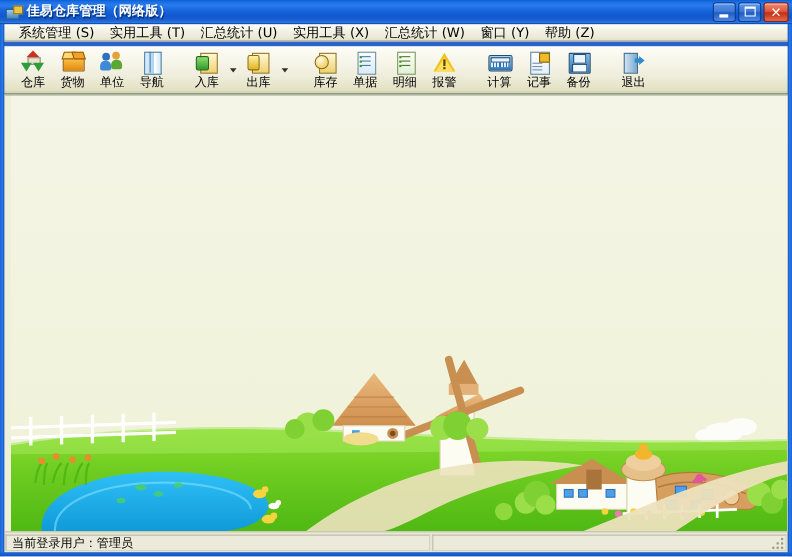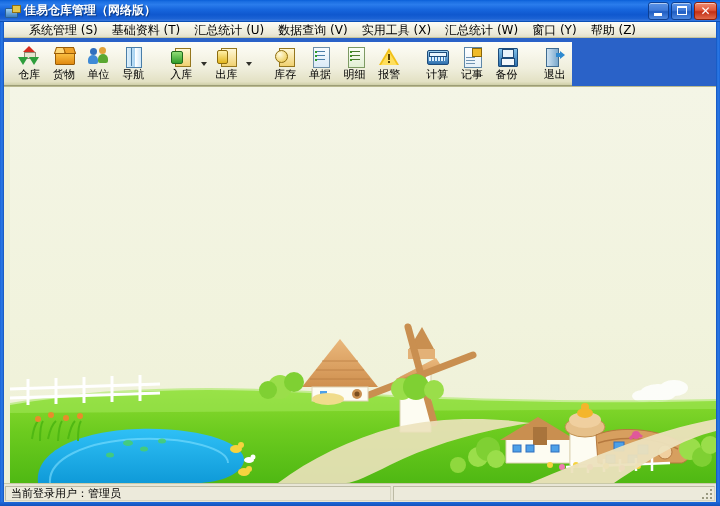--- a/index.html
+++ b/index.html
@@ -135,36 +135,36 @@
   .menubar {
     position: absolute;
     left: 4px; top: 22px;
     width: 712px;
     height: 16px;
     background: linear-gradient(to bottom, #fdfdf7 0%, #f2f1e2 45%, #eceada 75%, #e2e0c8 100%);
     border-bottom: 1px solid #c6c49f;
     display: flex;
     align-items: center;
     box-sizing: border-box;
-    padding-left: 18px;
+    padding-left: 6px;
   }
   .menu-item {
     font-size: 12px;
     color: #000;
     padding: 2px 7px;
     white-space: nowrap;
     font-family: "DejaVu Sans", "Liberation Sans", sans-serif;
     line-height: 14px;
   }
 
   
   .toolbar {
     position: absolute;
     left: 4px; top: 42px;
-    width: 568px;
+    width: 712px;
     height: 44px;
     background: linear-gradient(to bottom,
         #fdfdf8 0%, #f7f6ea 30%, #efeedc 62%, #e3e1c4 92%, #cfcfa8 100%);
     border-bottom: 1px solid #9d9d76;
     box-sizing: border-box;
     display: flex;
     align-items: flex-start;
     padding-left: 8px;
     padding-top: 2px;
   }
@@ -512,23 +512,22 @@
       </div>
     </div>
   </div>
 
   <div class="frame-left"></div>
   <div class="frame-right"></div>
   <div class="frame-bottom"></div>
 
   <div class="menubar">
     <div class="menu-item">系统管理 (S)</div>
-    <div class="menu-item">基础资料 (T)</div>
+    <div class="menu-item">实用工具 (T)</div>
     <div class="menu-item">汇总统计 (U)</div>
-    <div class="menu-item">数据查询 (V)</div>
     <div class="menu-item">实用工具 (X)</div>
     <div class="menu-item">汇总统计 (W)</div>
     <div class="menu-item">窗口 (Y)</div>
     <div class="menu-item">帮助 (Z)</div>
   </div>
 
   <div class="toolbar">
 
     <div class="tb-btn">
       <div class="tb-ico i-warehouse">

